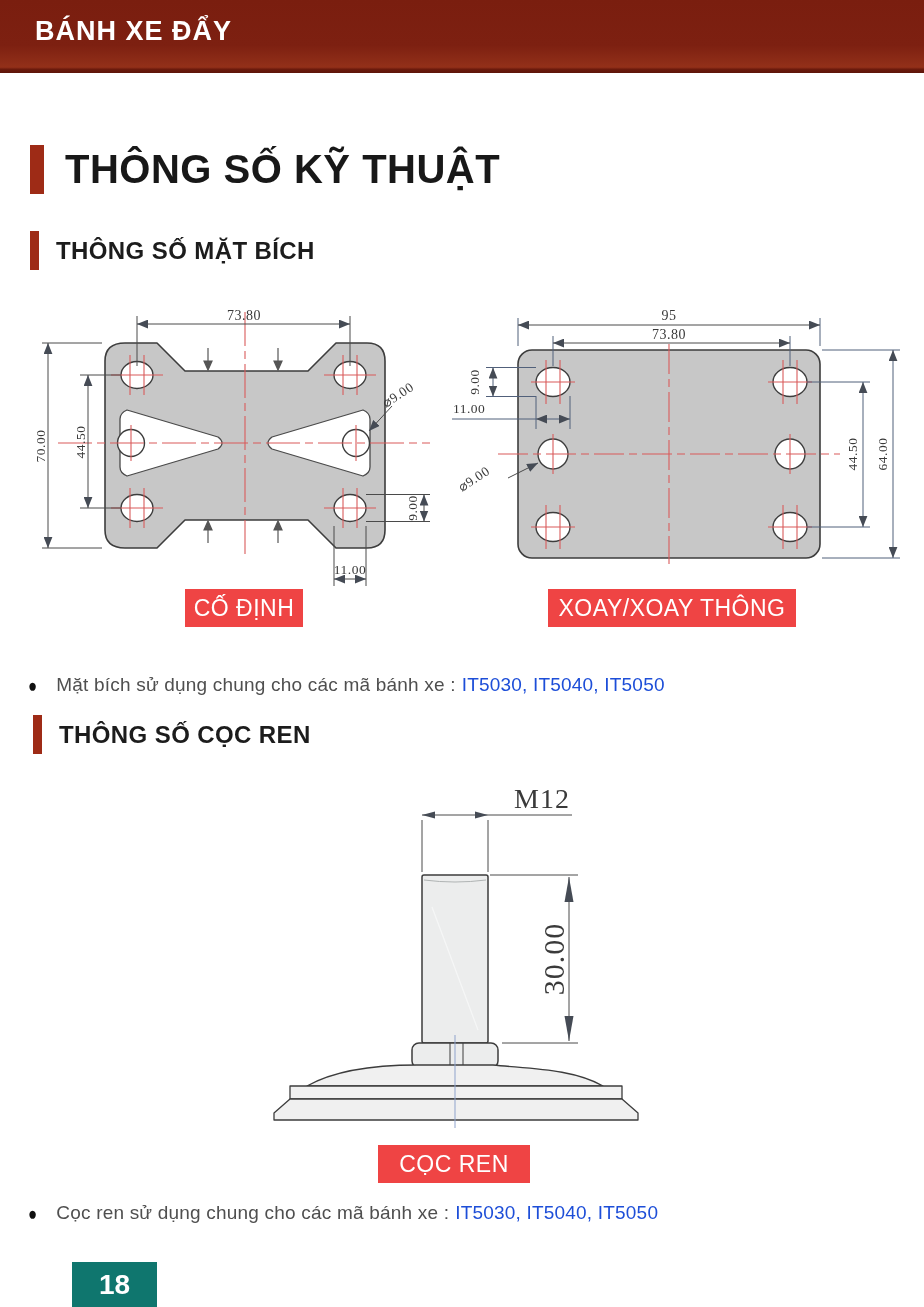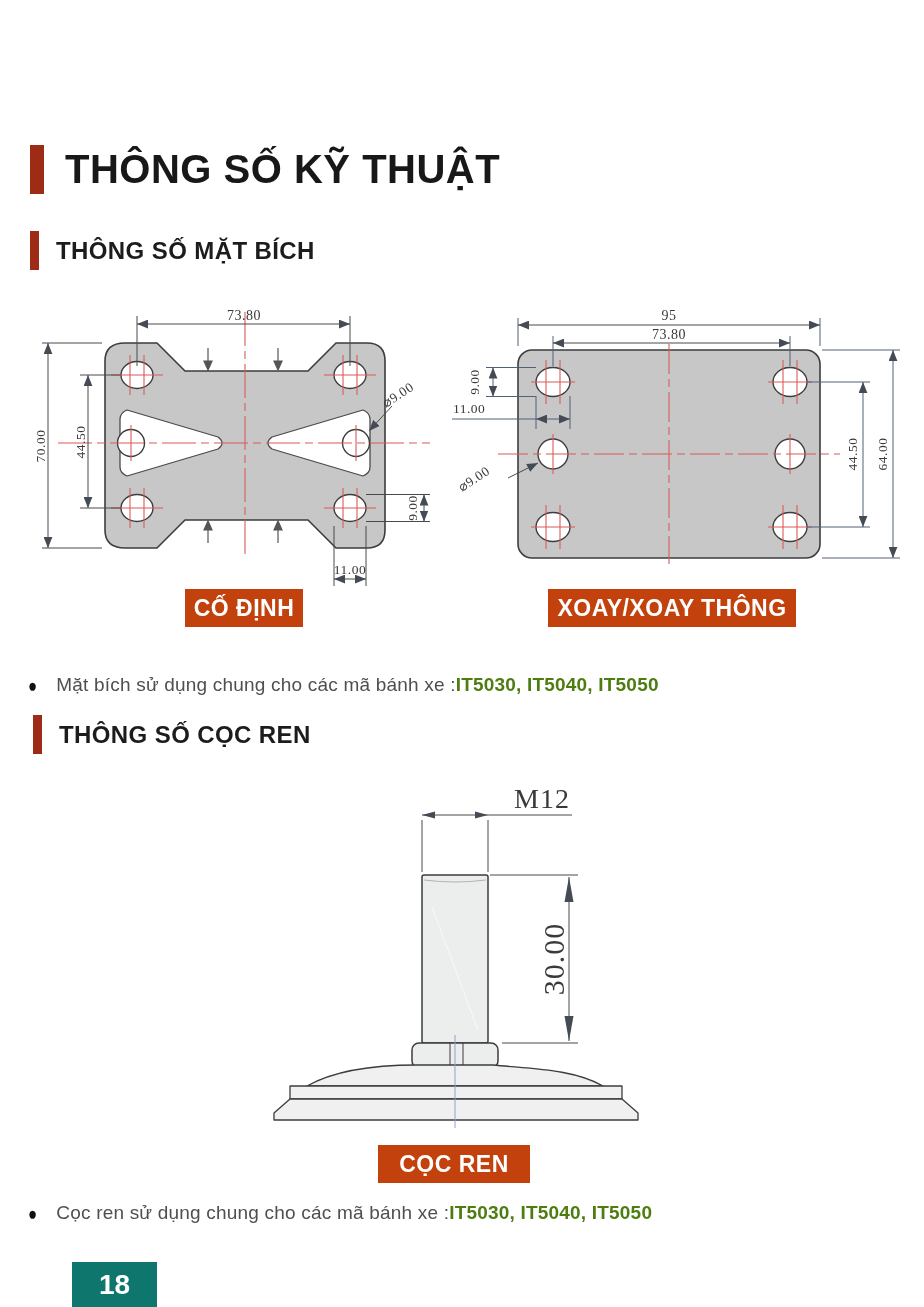--- a/index.html
+++ b/index.html
@@ -12,27 +12,27 @@
   .hdr-title{color:#fff;font-size:27px;font-weight:700;letter-spacing:1px;margin-left:35px;padding-bottom:10px;}
   
   .h-row{position:absolute;display:flex;align-items:center;}
   .bar-lg{width:14px;height:49px;background:#9e2b16;}
   .bar-sm{width:9px;height:39px;background:#9e2b16;}
   .t-main{font-size:40px;font-weight:700;color:#181818;margin-left:21px;letter-spacing:0.5px;}
   .t-sub{font-size:24px;font-weight:700;color:#1c1c1c;margin-left:17px;letter-spacing:0.4px;}
   
   .drawing{position:absolute;}
   
-  .badge{position:absolute;background:#c2410c;color:#fff;font-weight:700;font-size:23px;
+  .badge{position:absolute;background:#ef4444;color:#fff;font-weight:400;font-size:23px;
          letter-spacing:0.5px;text-align:right;display:flex;align-items:center;justify-content:center;}
   
   .note{position:absolute;display:flex;align-items:baseline;font-size:19px;letter-spacing:0.2px;}
   .note .dot{color:#101010;font-size:15px;margin-right:19px;transform:scaleY(1.25);}
   .note .txt{color:#4f4f4f;}
-  .note .codes{color:#4d7c0f;font-weight:bold;}
+  .note .codes{color:#1d4ed8;margin-left:6px;}
   
   .pageno{position:absolute;left:72px;top:1262px;width:85px;height:45px;background:#0f766e;
           color:#fff;font-size:28px;font-weight:700;display:flex;align-items:center;justify-content:center;}
   
   .dim-t{font-family:"Liberation Serif","DejaVu Sans","DejaVu Serif",serif;fill:#3a3a3a;}
   .f13{font-size:13.5px;letter-spacing:0.5px;}
   .f14{font-size:14px;letter-spacing:0.5px;}
   .f28{font-size:28px;letter-spacing:1px;}
   .f30{font-size:30px;letter-spacing:1px;}
   .ln{stroke:#4a4a4a;stroke-width:1;fill:none;}
@@ -43,20 +43,23 @@
   .hole{fill:#ffffff;stroke:#3d3d3d;stroke-width:1.4;}
   .metal{fill:#eceded;stroke:#3c3c3c;stroke-width:1.5;stroke-linejoin:round;}
   .metal2{fill:#f0f0f0;stroke:#3c3c3c;stroke-width:1.3;stroke-linejoin:round;}
   .arr{fill:#454b55;}
 </style>
 </head>
 <body>
 
 <div id="page">
 
+  <div class="hdr">
+    <div class="hdr-title">BÁNH XE ĐẨY</div>
+  </div>
 
   <div class="h-row" style="left:30px;top:231px;">
     <div class="bar-sm"></div>
     <div class="t-sub">THÔNG SỐ MẶT BÍCH</div>
   </div>
 
   <div class="h-row" style="left:30px;top:145px;">
     <div class="bar-lg"></div>
     <div class="t-main">THÔNG SỐ KỸ THUẬT</div>
   </div>

